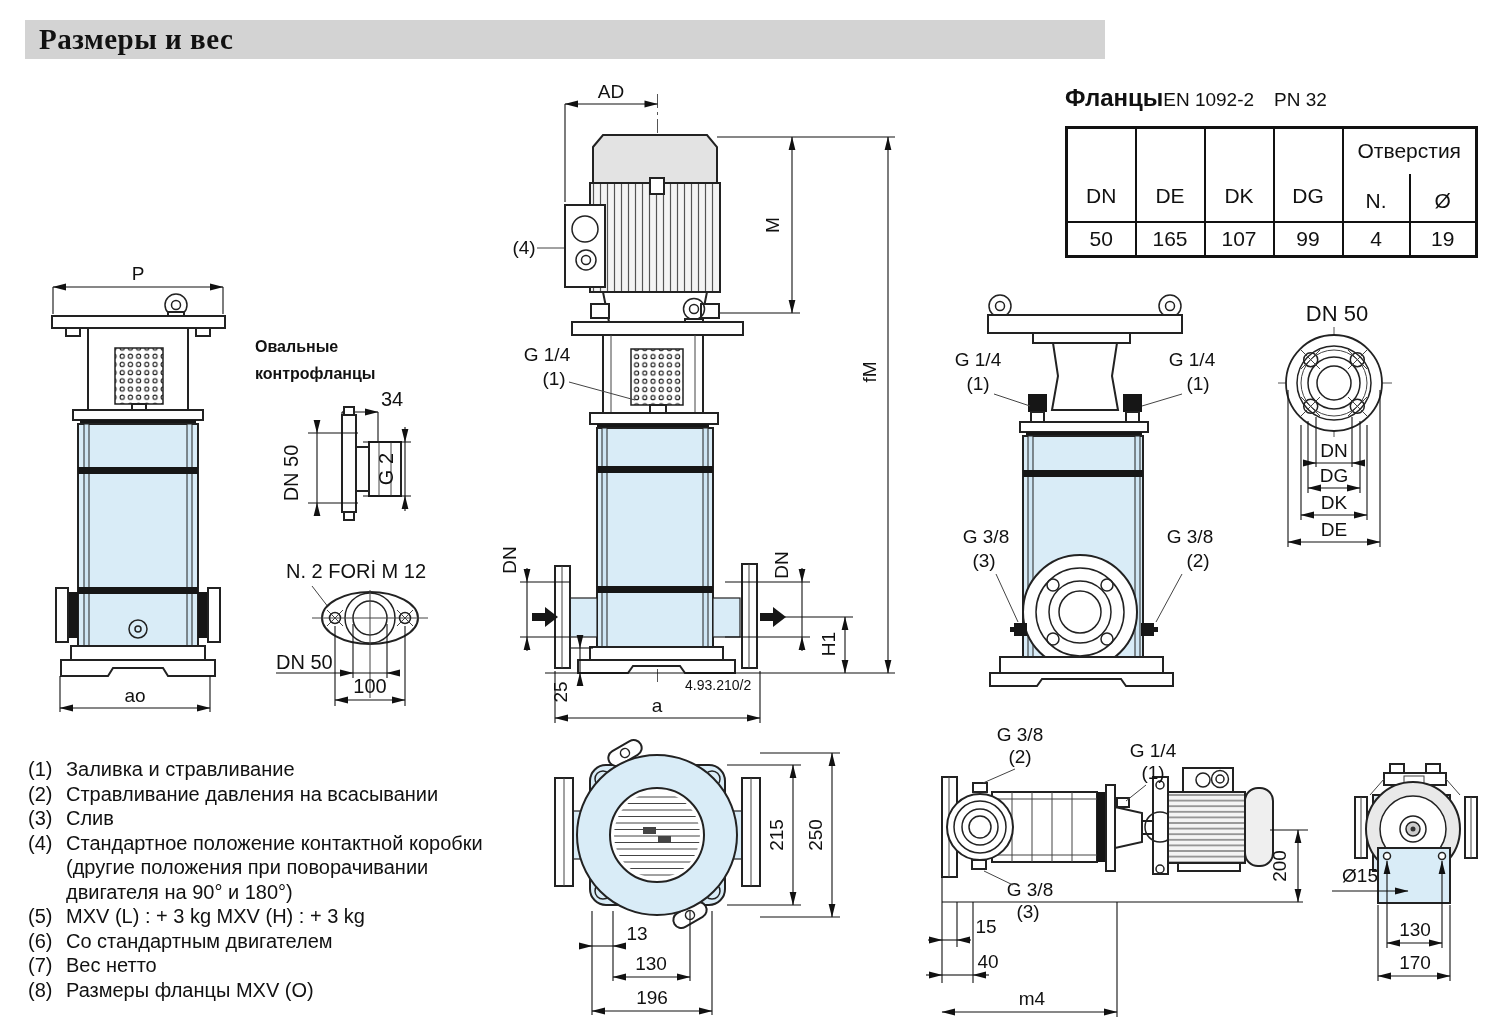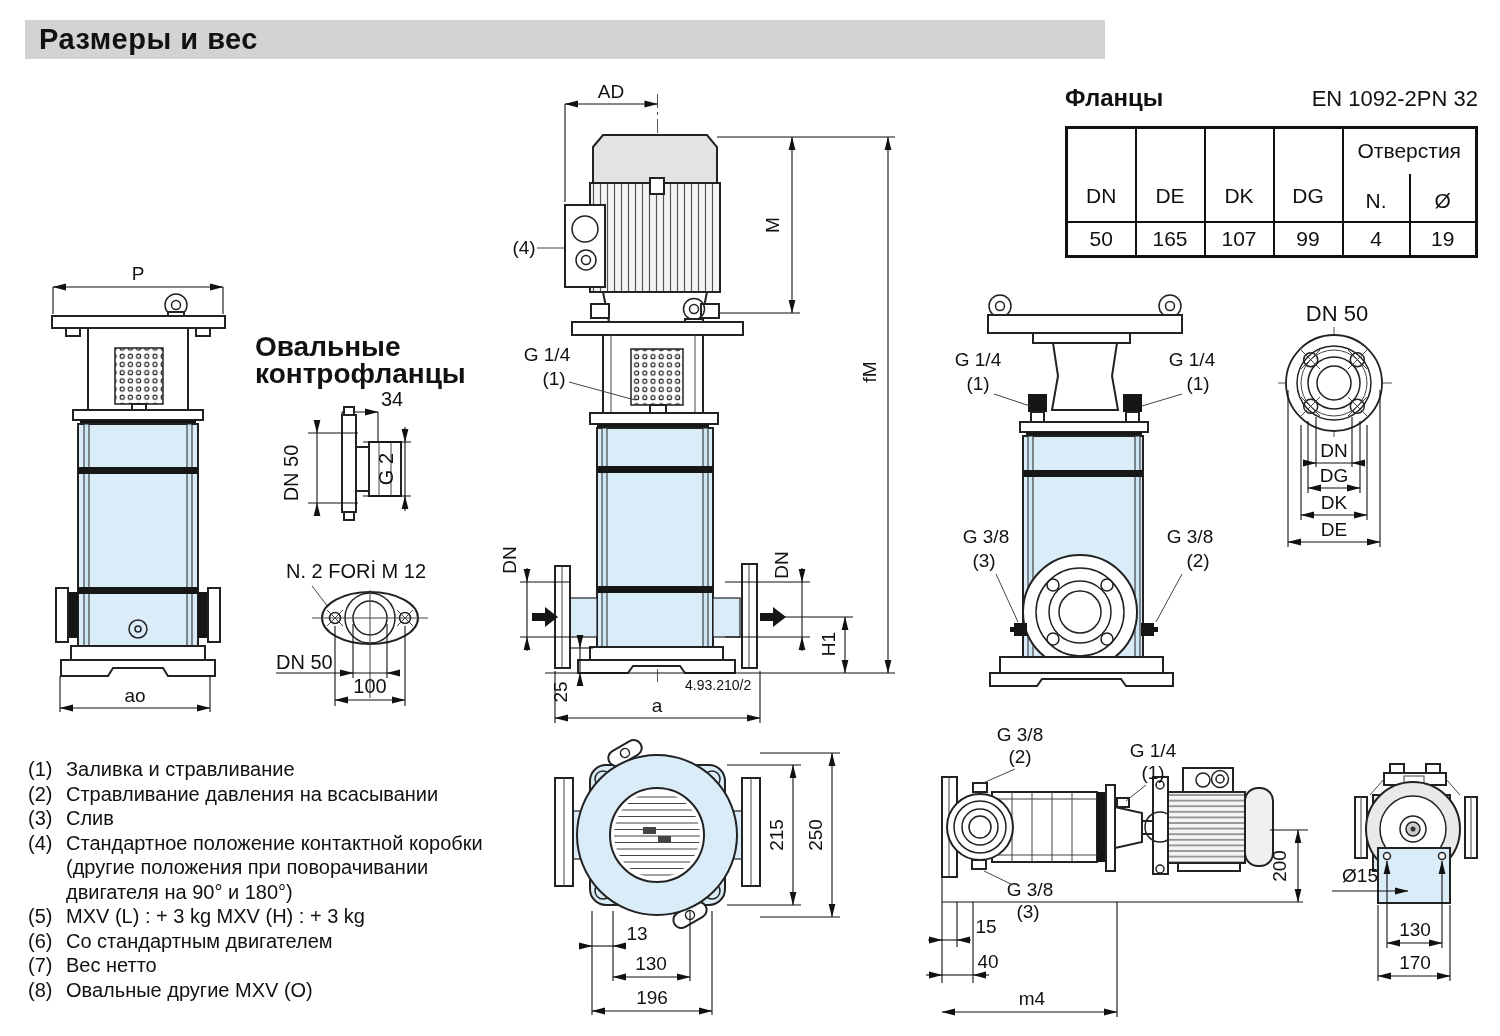--- a/index.html
+++ b/index.html
@@ -3,37 +3,37 @@
 <meta charset="utf-8">
 <style>
   * { margin:0; padding:0; box-sizing:border-box; }
   html,body { width:1500px; height:1036px; background:#fff; overflow:hidden;
     font-family:"Liberation Sans", sans-serif; color:#111; }
   .abs { position:absolute; }
   #page { position:relative; width:1500px; height:1036px; }
 
   
   #titlebar { left:25px; top:20px; width:1080px; height:39px; background:#d3d3d3;
-    font-size:29px; font-weight:bold; line-height:39px; padding-left:14px; letter-spacing:.5px; }
+    font-size:29px; font-weight:bold; line-height:39px; padding-left:14px; letter-spacing:.5px;font-family:Liberation Serif, serif; }
 
   
   #flange-block { left:1065px; top:84px; width:415px; }
-  #flange-head { display:flex; justify-content:space-between; align-items:baseline; }
+  #flange-head { display:flex; align-items:baseline; }
   #flange-title { font-size:24px; font-weight:bold; }
-  #flange-std { font-size:22px; display:flex; padding-right:2px; }
+  #flange-std { font-size:19px; display:flex; gap:20px; padding-right:2px; }
   table#ftab { border-collapse:collapse; table-layout:fixed; width:411px; margin-top:14px; }
   table#ftab th, table#ftab td { border:2px solid #111; font-weight:normal; font-size:21px; text-align:center; }
   table#ftab { border:3px solid #111; }
   th.fcol { vertical-align:bottom; padding-bottom:13px; }
   th.holes { height:46px; vertical-align:middle; border-bottom:none !important;margin-left:40px; }
   th.sub { border-top:none !important; height:48px; vertical-align:bottom; padding-bottom:8px; }
   td.val { height:35px; }
 
   
-  #oval-heading { left:255px; top:333px; font-size:28px; font-weight:bold; line-height:27px; white-space:pre-line; }
+  #oval-heading { left:255px; top:333px; font-size:16px; font-weight:bold; line-height:27px; white-space:pre-line; }
   #notes { left:28px; top:757px; width:500px; font-size:20px; }
   .note { display:flex; line-height:24.5px; }
   .note-num { width:38px; flex:none; }
   .note-text { white-space:pre-line; }
 
   
   svg { position:absolute; overflow:visible; }
   svg text { font-family:"Liberation Sans", sans-serif; fill:#111; }
   .dt  { font-size:19px; }
   .dt2 { font-size:20px; }
@@ -654,17 +654,17 @@
     <div class="note">
         <span class="note-num">(6)</span>
         <span class="note-text">Со стандартным двигателем</span>
       </div>
     <div class="note">
         <span class="note-num">(7)</span>
         <span class="note-text">Вес нетто</span>
       </div>
     <div class="note">
         <span class="note-num">(8)</span>
-        <span class="note-text">Овальные другие MXV (O)</span>
+        <span class="note-text">Размеры фланцы MXV (O)</span>
       </div>
   </div>
 
 </div>
 
 </body></html>

